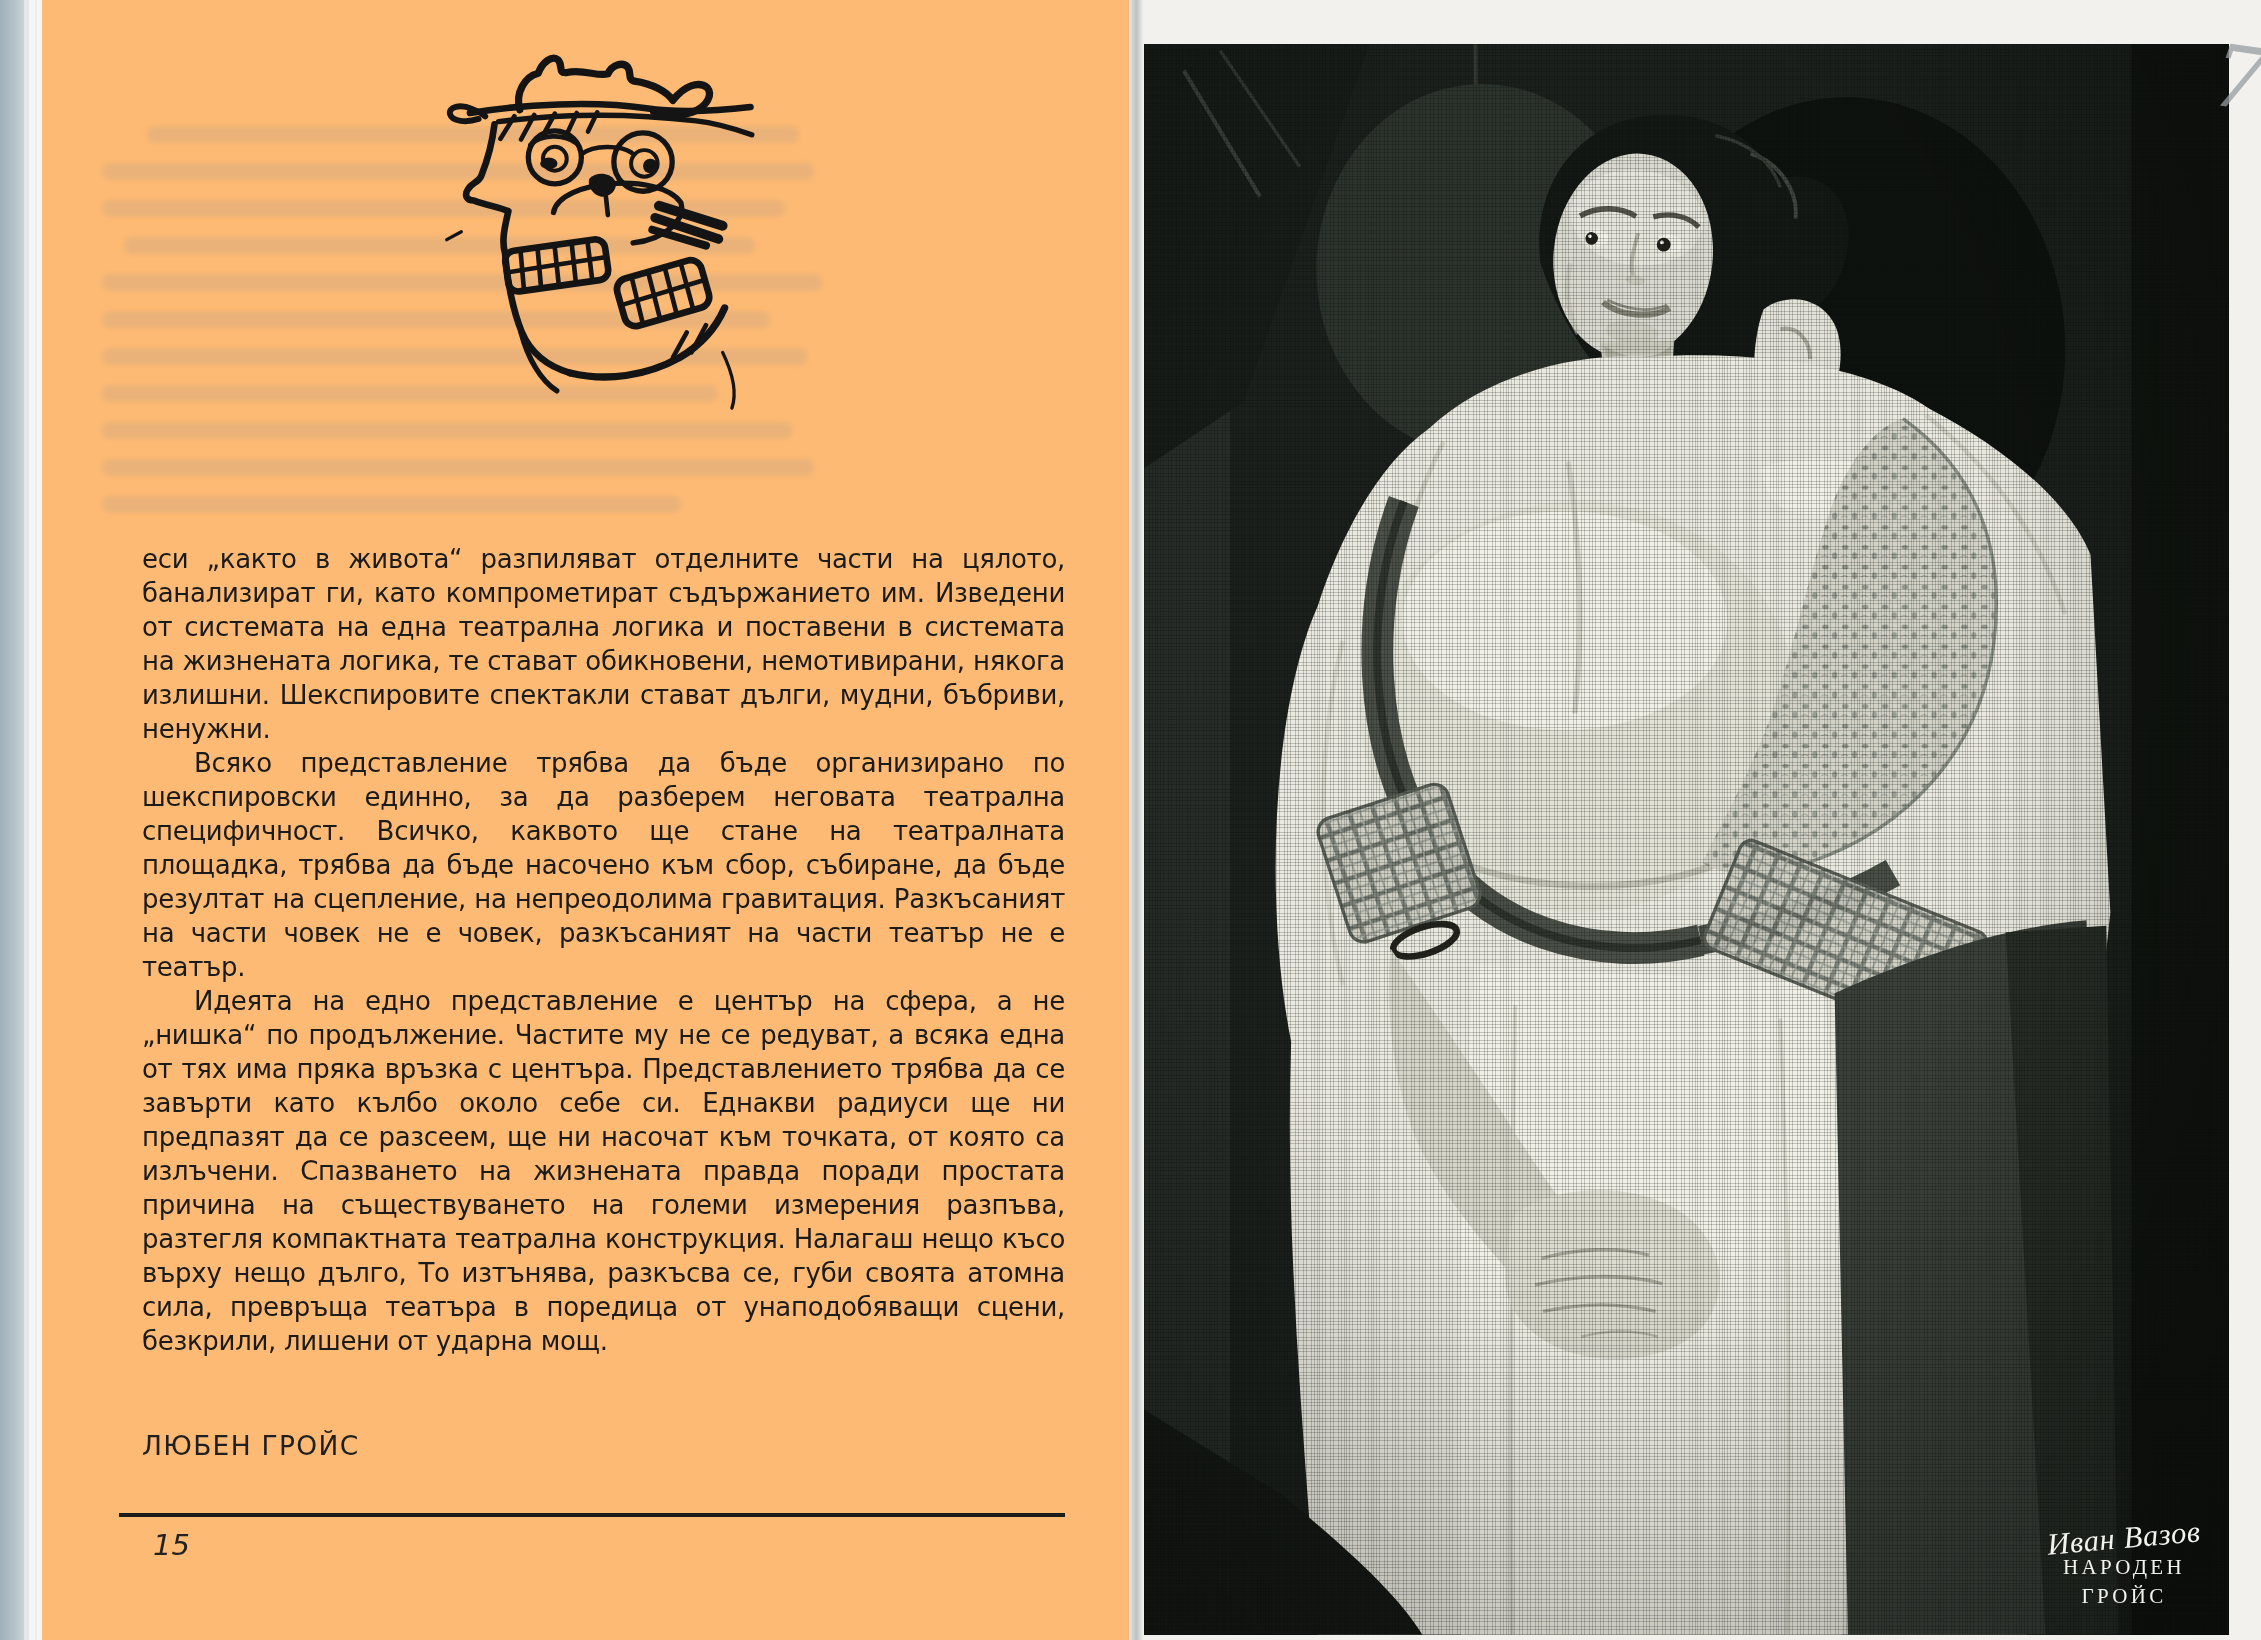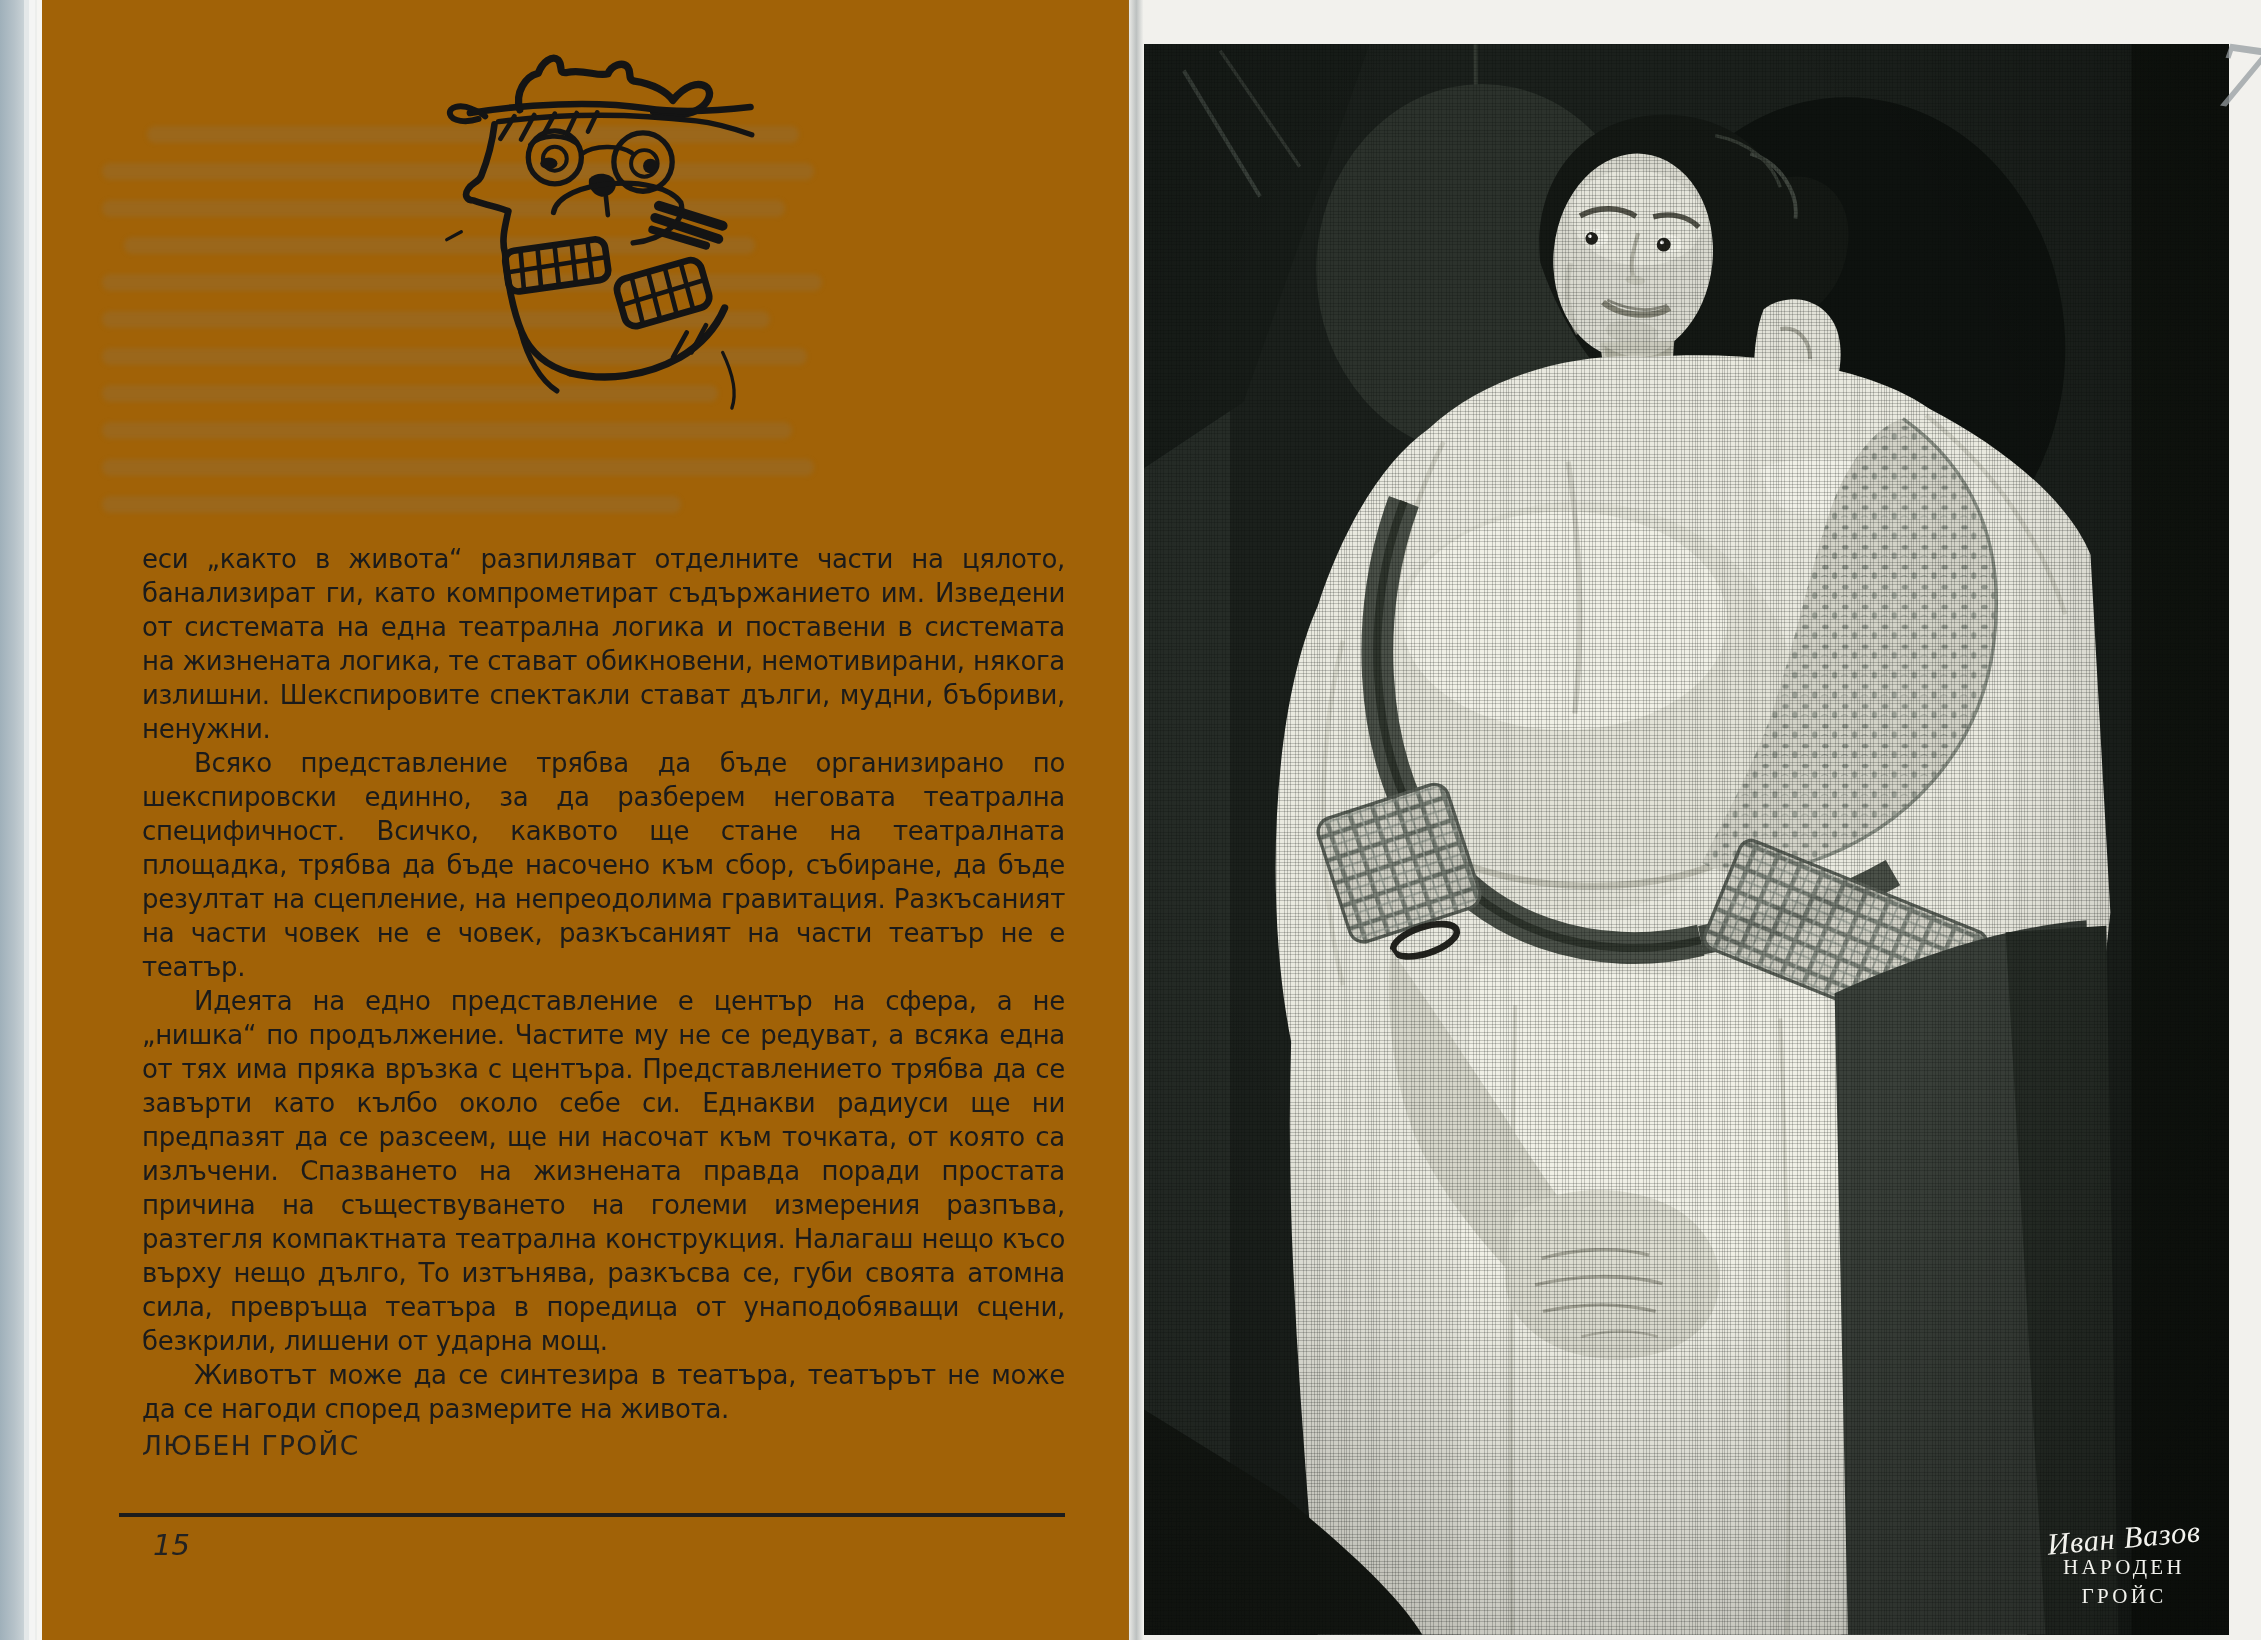--- a/index.html
+++ b/index.html
@@ -6,21 +6,21 @@
   #scan{position:relative;width:2261px;height:1641px;background:#f5f4f0;overflow:hidden;
         font-family:"DejaVu Sans",sans-serif;}
   
   #edge-strip{position:absolute;left:0;top:0;width:24px;height:1641px;
     background:linear-gradient(to right,#9fb0ba,#b6c2c9 60%,#c9d2d6);}
   #edge-lines{position:absolute;left:24px;top:0;width:18.6px;height:1641px;
     background:linear-gradient(to right,#e4e8e9 0 5.3px,#f4f5f4 5.3px 10.6px,#eceeec 10.6px 13.3px,#f6f6f3 13.3px);}
   #gutter{position:absolute;left:1127px;top:0;width:17px;height:1641px;
     background:linear-gradient(to right,rgba(0,0,0,0) 0,rgba(120,130,134,.45) 55%,rgba(0,0,0,0) 100%);}
   
-  #left-page{position:absolute;left:42px;top:0;width:1087px;height:1641px;background:#a16207;}
+  #left-page{position:absolute;left:42px;top:0;width:1087px;height:1641px;background:#fdba74;}
   .ghost{position:absolute;left:60px;top:126px;width:742px;}
   .ghost div{height:17px;margin-bottom:20px;border-radius:8px;
     background:rgba(122,136,152,0.14);filter:blur(2.7px);}
   .ghost div:nth-child(1){width:88%;margin-left:6%;}
   .ghost div:nth-child(2){width:96%;}
   .ghost div:nth-child(3){width:92%;}
   .ghost div:nth-child(4){width:85%;margin-left:3%;}
   .ghost div:nth-child(5){width:97%;}
   .ghost div:nth-child(6){width:90%;}
   .ghost div:nth-child(7){width:95%;}
@@ -136,21 +136,20 @@
         <path stroke-width="7" d="M431,421 L409,462"></path>
         <path stroke-width="5" d="M456,462 C470,491 479,520 470,546"></path>
         <path stroke-width="5" d="M62,280 L40,292"></path>
       </g>
     </svg>
 
     <div id="text-col">
       <p>еси „както в живота“ разпиляват отделните части на цялото, банализират ги, като компрометират съдържанието им. Изведени от системата на една театрална логика и поставени в системата на жизнената логика, те стават обикновени, немотивирани, някога излишни. Шекспировите спектакли стават дълги, мудни, бъбриви, ненужни.</p>
       <p class="ind">Всяко представление трябва да бъде организирано по шекспировски единно, за да разберем неговата театрална специфичност. Всичко, каквото ще стане на театралната площадка, трябва да бъде насочено към сбор, събиране, да бъде резултат на сцепление, на непреодолима гравитация. Разкъсаният на части човек не е човек, разкъсаният на части театър не е театър.</p>
       <p class="ind">Идеята на едно представление е център на сфера, а не „нишка“ по продължение. Частите му не се редуват, а всяка една от тях има пряка връзка с центъра. Представлението трябва да се завърти като кълбо около себе си. Еднакви радиуси ще ни предпазят да се разсеем, ще ни насочат към точката, от която са излъчени. Спазването на жизнената правда поради простата причина на съществуването на големи измерения разпъва, разтегля компактната театрална конструкция. Налагаш нещо късо върху нещо дълго, То изтънява, разкъсва се, губи своята атомна сила, превръща театъра в поредица от унаподобяващи сцени, безкрили, лишени от ударна мощ.</p>
-      <p class="ind">Животът може да се синтезира в театъра, театърът не може да се нагоди според размерите на живота.</p>
     </div>
 
     <div id="author-line">ЛЮБЕН ГРОЙС</div>
 
     <div id="footer-rule"></div>
     <div id="page-number">15</div>
   </div>
 
   <div id="gutter"></div>
 

